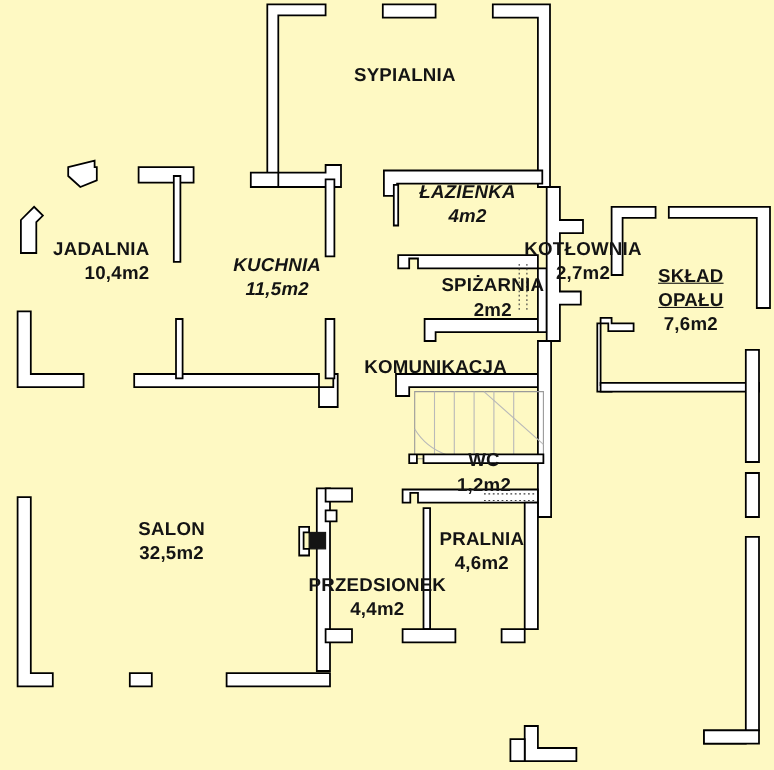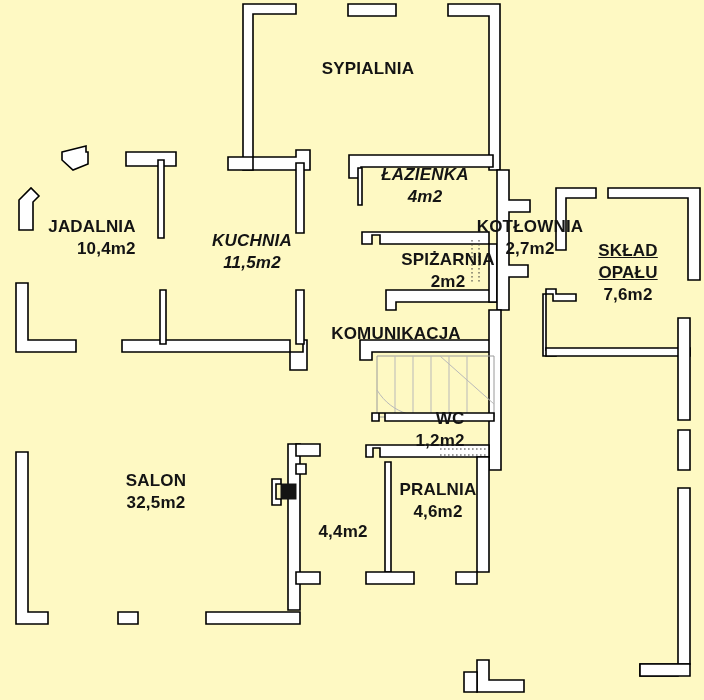--- a/index.html
+++ b/index.html
@@ -179,34 +179,35 @@
 
     <div class="room-label" style="left:252px; top:230px;font-style:italic;">
       <span class="rl-name">KUCHNIA</span>
       <span class="rl-area">11,5m2</span>
     </div>
 
     <div class="room-label" style="left:396px; top:323px;">
       <span class="rl-name">KOMUNIKACJA</span>
     </div>
 
-    <div class="room-label" style="left:440px; top:408px;text-align:right;">
+    <div class="room-label" style="left:440px; top:408px;">
       <span class="rl-name">WC</span>
       <span class="rl-area">1,2m2</span>
     </div>
 
     <div class="room-label" style="left:156px; top:470px;">
       <span class="rl-name">SALON</span>
       <span class="rl-area">32,5m2</span>
     </div>
 
     <div class="room-label" style="left:438px; top:479px;text-align:center;">
       <span class="rl-name">PRALNIA</span>
       <span class="rl-area">4,6m2</span>
     </div>
 
     <div class="room-label" style="left:343px; top:521px;">
+      <span class="rl-name">PRZEDSIONEK</span>
       <span class="rl-area">4,4m2</span>
     </div>
 
 
   </div>
 </div>
 
 </body></html>

